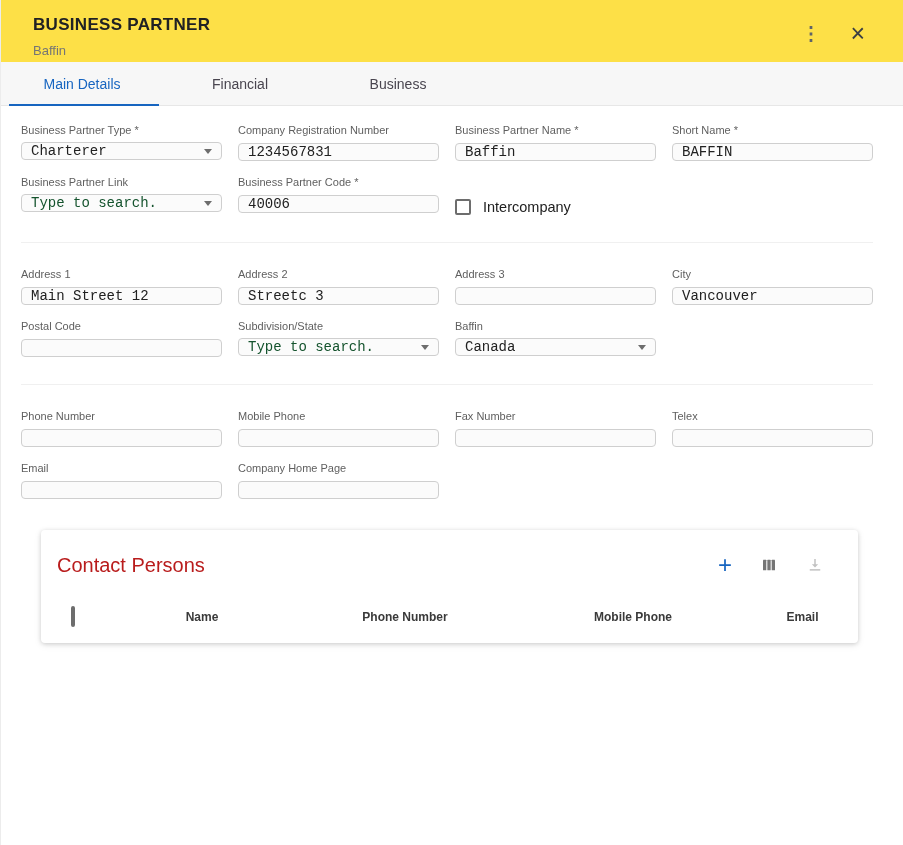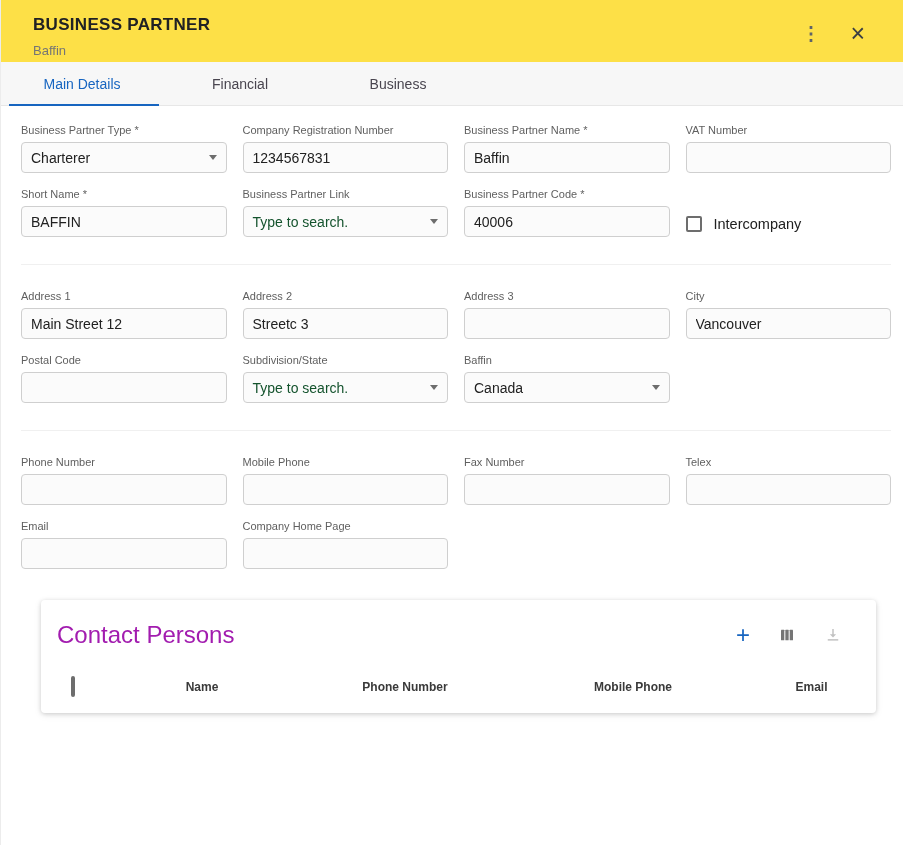--- a/index.html
+++ b/index.html
@@ -75,41 +75,41 @@
   .tab.active { color: #1765c0; }
   .tab.active::after {
     content: "";
     position: absolute;
     left: 6px; right: 2px; bottom: -1px;
     height: 2px;
     background: #1765c0;
   }
 
   
-  .form-area { padding: 18px 12px 0 20px; }
+  .form-area { padding: 18px 30px 0 20px; }
   .form-grid {
     display: grid;
     grid-template-columns: repeat(4, 1fr);
     column-gap: 16px;
     row-gap: 15px;
   }
   .field label {
     display: block;
     font-size: 11px;
     color: #5f5f5f;
     margin-bottom: 6px;
     white-space: nowrap;
   }
   .input, .select {
     width: 100%;
-    height: 31px;
+    height: 18px;
     border: 1px solid #cfcfcf;
     border-radius: 4px;
     background: #fbfbfb;
-    font-family: Liberation Sans, sans-serif;
+    font-family: Liberation Mono, monospace;
     font-size: 14px;
     color: #212121;
     padding: 0 9px;
   }
   .select {
     display: flex;
     align-items: center;
     justify-content: space-between;
     cursor: pointer;
   }
@@ -149,21 +149,21 @@
     background: #fff;
     border-radius: 4px;
     box-shadow: 0 1px 4px rgba(0,0,0,0.16), 0 2px 8px rgba(0,0,0,0.07);
   }
   .card-header {
     display: flex;
     align-items: center;
     justify-content: space-between;
     padding: 21px 16px 12px 16px;
   }
-  .card-title { font-size: 24px; color: #a21caf; }
+  .card-title { font-size: 20px; color: #b91c1c; }
   .card-actions {
     display: flex;
     align-items: center;
     gap: 20px;
     padding-right: 14px;
   }
   .plus { color: #1765c0; font-size: 24px; font-weight: 400; }
   .svg-btn { display: flex; align-items: center; }
   .table-header {
     display: grid;
@@ -211,24 +211,20 @@
           <span class="caret"></span>
         </div>
       </div>
       <div class="field">
         <label>Company Registration Number</label>
         <input type="text" class="input" value="1234567831" style="">
       </div>
       <div class="field">
         <label>Business Partner Name *</label>
         <input type="text" class="input" value="Baffin" style="">
-      </div>
-      <div class="field">
-        <label>VAT Number</label>
-        <input type="text" class="input" value="" style="">
       </div>
 
       <div class="field">
         <label>Short Name *</label>
         <input type="text" class="input" value="BAFFIN" style="">
       </div>
       <div class="field">
         <label>Business Partner Link</label>
         <div class="select">
           <span class="placeholder">Type to search.</span>

